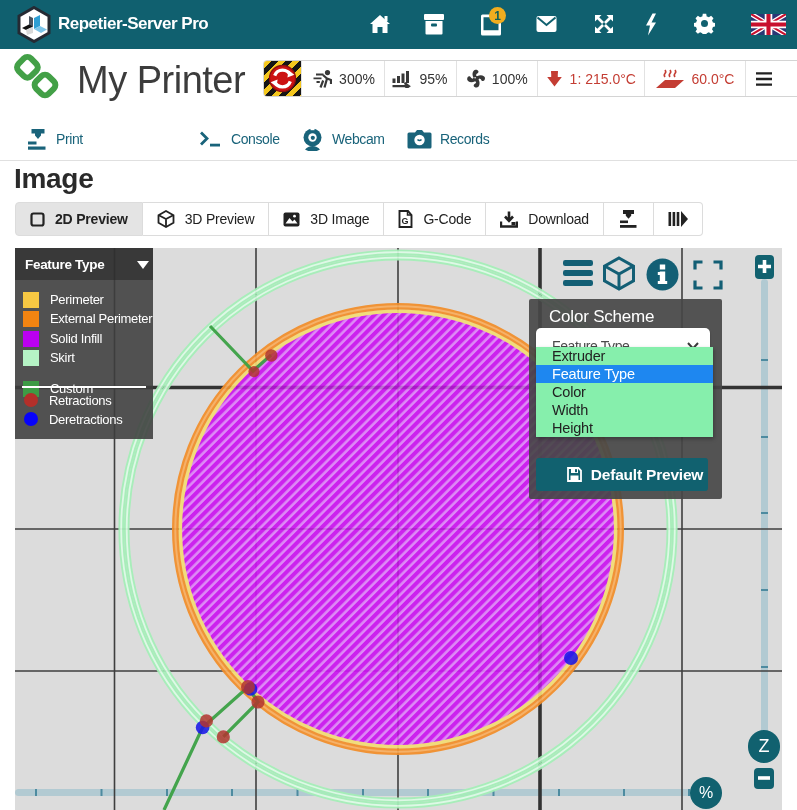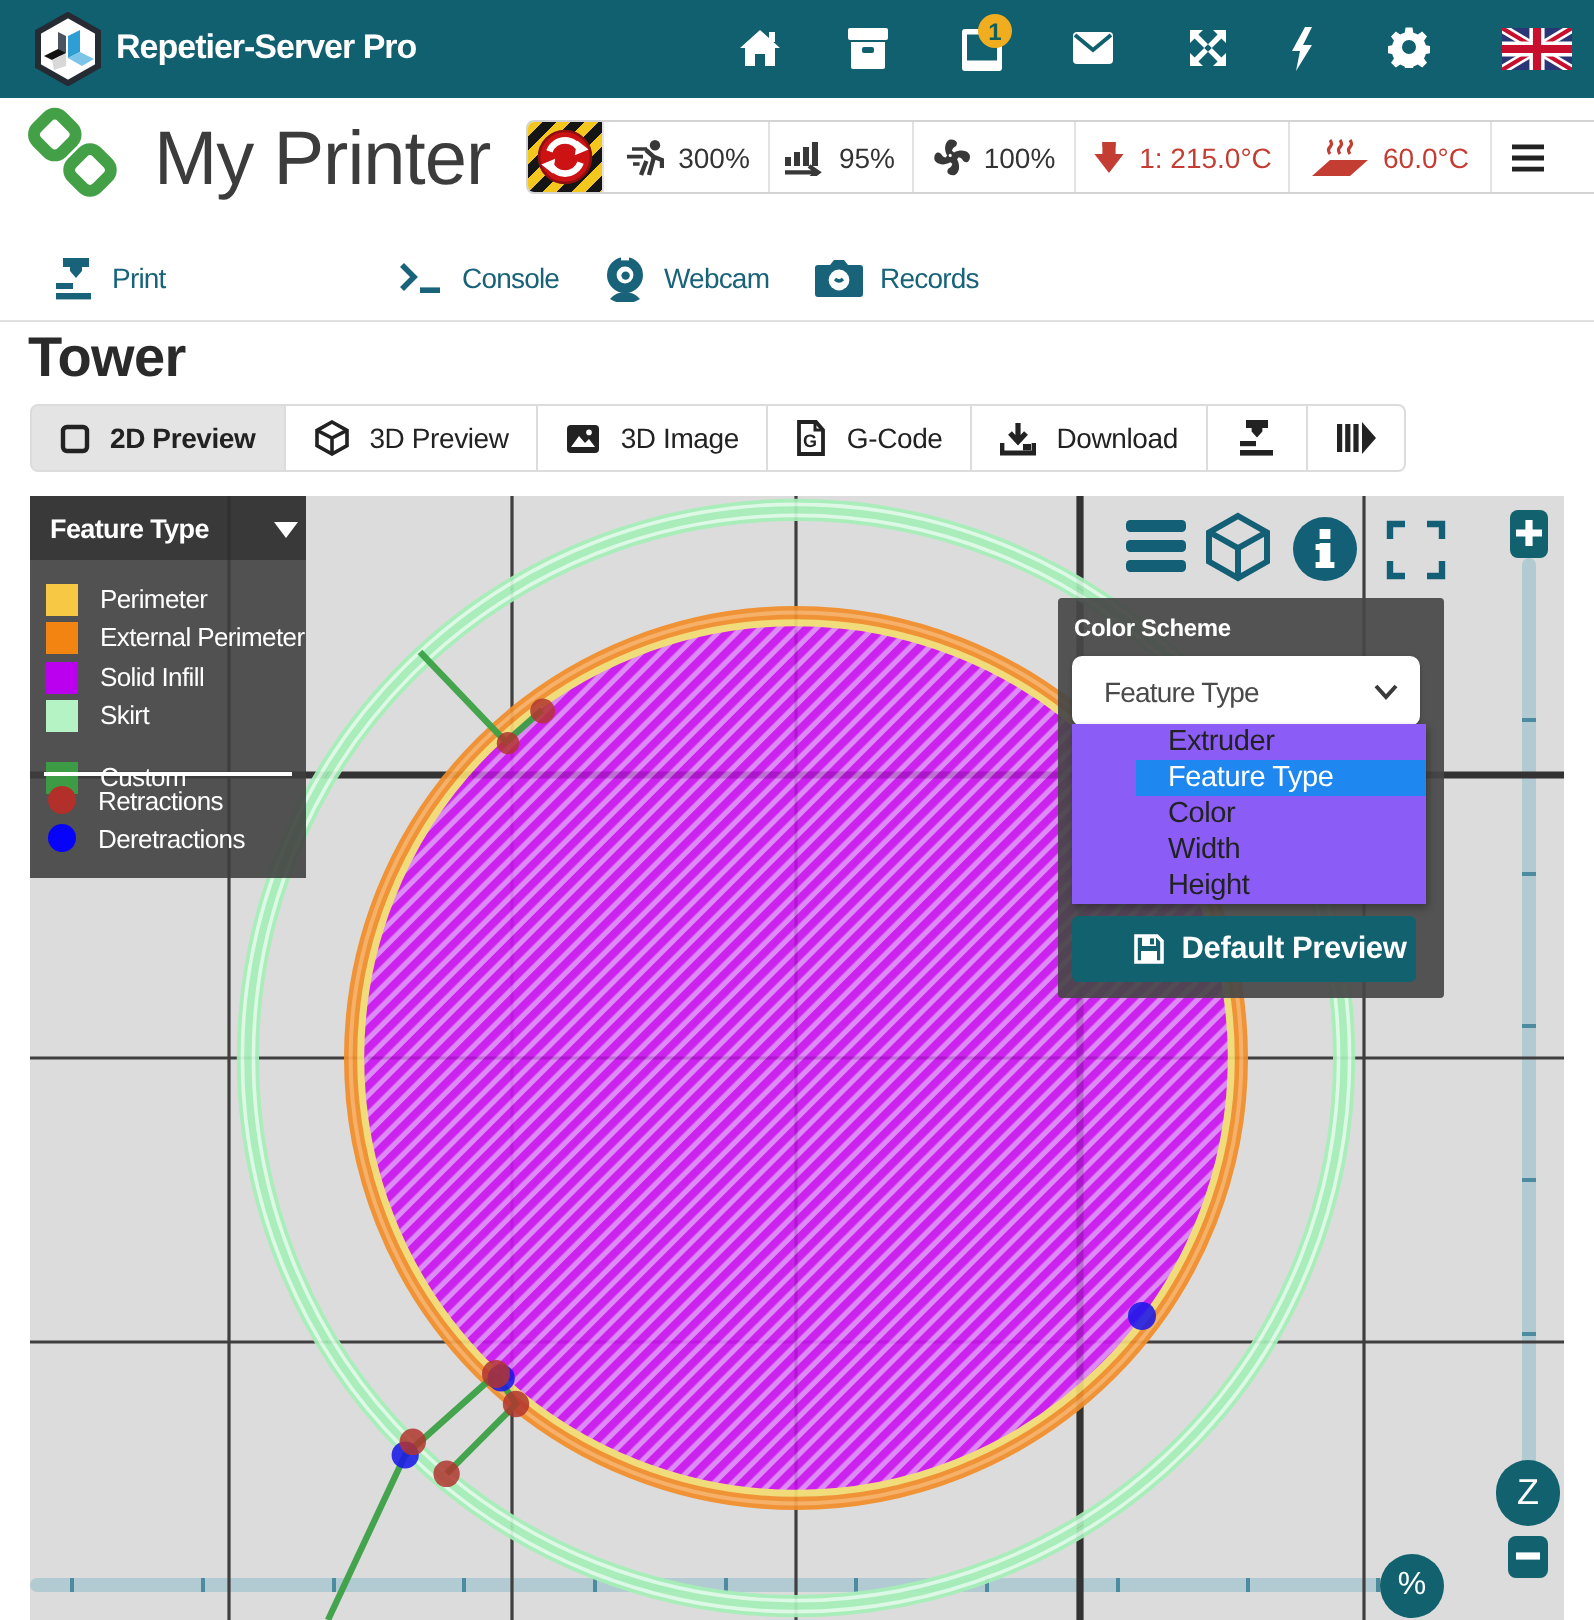--- a/index.html
+++ b/index.html
@@ -46,28 +46,28 @@
   #legendhead { height:32px; background:rgba(38,38,38,0.55);
     display:flex; align-items:center; padding-left:10px;
     font-size:13.5px; font-weight:700; letter-spacing:-0.3px; }
   .li { position:absolute; left:8px; display:flex; gap:11px;
     font-size:13px; letter-spacing:-0.3px; white-space:nowrap; }
   .sw { width:16px; height:16px; flex:0 0 16px; }
   .dotsw { width:14px; height:14px; flex:0 0 14px; border-radius:50%; margin-left:1px;}
   
   #cpanel { position:absolute; left:514px; top:51px; width:193px; height:200px;
     background:rgba(70,70,70,0.92); border-radius:2px; }
-  #cpanel h4 { position:absolute; left:8px; top:8px; color:#fff;
-    font-size:12px; font-weight:700; letter-spacing:-0.2px; }
+  #cpanel h4 { position:absolute; left:20px; top:8px; color:#fff;
+    font-size:17px; font-weight:400; letter-spacing:-0.2px; }
   #cselect { position:absolute; left:7px; top:29px; width:174px; height:35px;
     background:#fff; border-radius:5px; color:#4a4a4a; font-size:14px; letter-spacing:-0.4px;
     display:flex; align-items:center; padding-left:16px;
     box-shadow:0 1px 2px rgba(0,0,0,0.3); }
-  #clist { position:absolute; left:7px; top:63px; width:177px; height:90px;
-    background:#8b5cf6; box-shadow:1px 2px 4px rgba(0,0,0,0.3);padding-left:32px; }
+  #clist { position:absolute; left:7px; top:48px; width:177px; height:90px;
+    background:#86efac; box-shadow:1px 2px 4px rgba(0,0,0,0.3); }
   .opt { height:18px; line-height:18px; padding-left:16px; font-size:14.5px;
     letter-spacing:-0.2px; color:#222; }
   .opt.sel { background:#1e87f0; color:#fff; }
   #dpbtn { position:absolute; left:7px; top:159px; width:172px; height:33px;
     background:#11616f; border-radius:3px; color:#fff; font-size:15.5px;
     font-weight:700; letter-spacing:-0.2px; display:flex; align-items:center; justify-content:center;
     gap:9px; padding-left:26px; }
   
   .tealbtn { position:absolute; background:#11616f; border-radius:4px;
     color:#fff; display:flex; align-items:center; justify-content:center; }
@@ -211,21 +211,21 @@
       <rect x="9.5" y="0" width="4" height="2.2" fill="#fff"></rect>
       <path d="M4 21.5 q7.5 4.5 15 0 q-3-3.5 -7.5-3.5 q-4.5 0 -7.5 3.5Z" fill="#19637a"></path>
     </svg>Webcam</div>
   <div class="tab" style="left:407px">
     <svg width="25" height="20" viewBox="0 0 25 20">
       <path d="M2 3.5 h6 l2-2.5 h5 l2 2.5 h6 a1.5 1.5 0 0 1 1.5 1.5 v13 a1.5 1.5 0 0 1 -1.5 1.5 h-21 a1.5 1.5 0 0 1 -1.5 -1.5 v-13 a1.5 1.5 0 0 1 1.5 -1.5 Z" fill="#19637a"></path>
       <circle cx="12.5" cy="11" r="5.2" fill="#fff"></circle>
       <path d="M10.5 10.5 q2 2 4 0" stroke="#19637a" stroke-width="1.6" fill="none"></path>
     </svg>Records</div>
 </div>
-<div id="tower">Tower</div>
+<div id="tower">Image</div>
 <div id="btnrow">
   <div class="btn active">
     <svg width="15" height="15" viewBox="0 0 15 15">
       <rect x="1.5" y="1.5" width="12" height="12" rx="2" fill="none" stroke="#222" stroke-width="2.2"></rect>
     </svg>2D Preview</div>
   <div class="btn">
     <svg width="18" height="18" viewBox="0 0 18 18">
       <path d="M9 1 L16.5 5.2 V12.8 L9 17 L1.5 12.8 V5.2 Z" fill="none" stroke="#222" stroke-width="1.8"></path>
       <path d="M1.8 5.3 L9 9 L16.2 5.3 M9 9 V16.8" fill="none" stroke="#222" stroke-width="1.8"></path>
     </svg>3D Preview</div>

